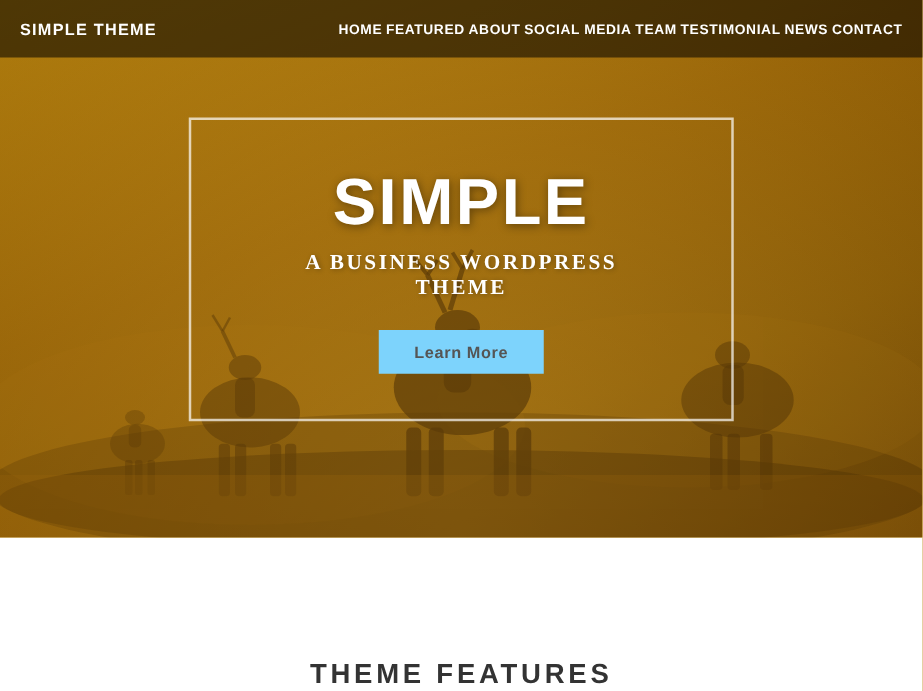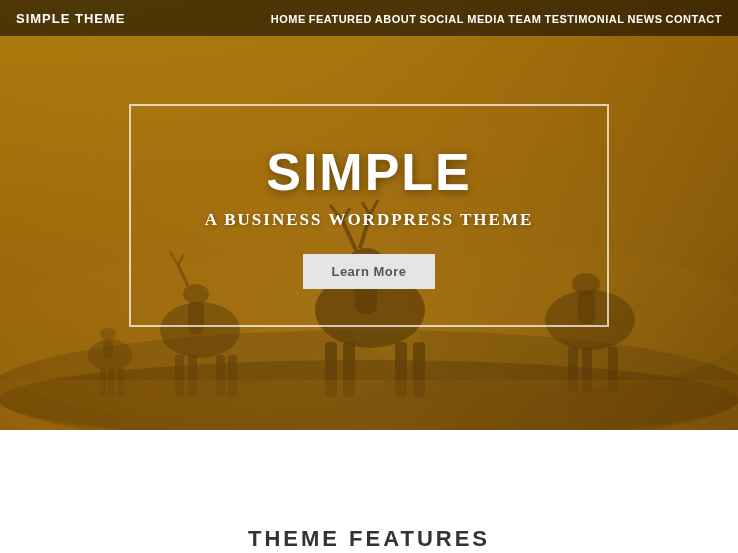--- a/index.html
+++ b/index.html
@@ -2,21 +2,21 @@
 <html><head>
   <meta charset="utf-8">
   <style>
     * { margin: 0; padding: 0; box-sizing: border-box; }
     body { font-family: 'Arial', sans-serif; width: 738px; height: 553px; overflow: hidden; background: #fff; }
 
     
     .navbar {
       position: absolute;
       top: 0; left: 0; right: 0;
-      height: 36px;
+      height: 46px;
       background: rgba(0,0,0,0.55);
       display: flex;
       align-items: center;
       justify-content: space-between;
       padding: 0 16px;
       z-index: 10;
     }
     .navbar-brand {
       color: #fff;
       font-size: 13px;
@@ -73,21 +73,21 @@
       opacity: 0.55;
     }
 
     
     .hero-content {
       position: relative;
       z-index: 5;
       text-align: center;
       border: 2px solid rgba(255,255,255,0.7);
       padding: 40px 70px 36px;
-      width: 480px;
+      width: 436px;
     }
     .hero-title {
       color: #fff;
       font-size: 52px;
       font-weight: 900;
       letter-spacing: 2px;
       text-transform: uppercase;
       text-shadow: 1px 2px 8px rgba(0,0,0,0.4);
       line-height: 1;
       margin-bottom: 12px;
@@ -97,21 +97,21 @@
       font-size: 17px;
       font-weight: 700;
       letter-spacing: 2px;
       text-transform: uppercase;
       text-shadow: 1px 1px 4px rgba(0,0,0,0.3);
       margin-bottom: 24px;
       font-family: Liberation Serif, serif;
     }
     .hero-btn {
       display: inline-block;
-      background: #e5e5e5;
+      background: #7dd3fc;
       color: #555;
       font-size: 13px;
       font-weight: 600;
       padding: 10px 28px;
       text-decoration: none;
       cursor: pointer;
       border: none;
       letter-spacing: 0.5px;
     }
 

